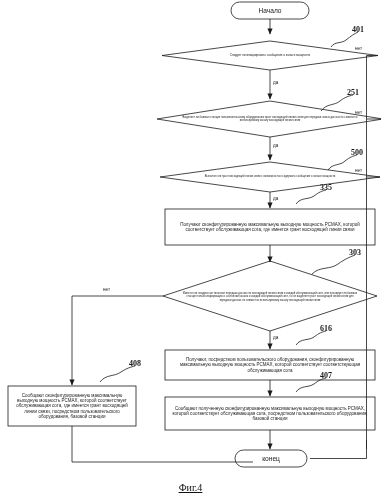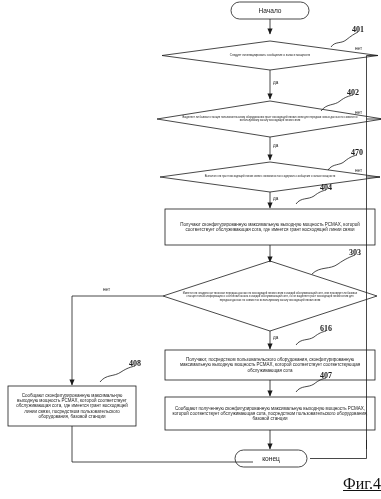--- a/index.html
+++ b/index.html
@@ -51,23 +51,23 @@
   .branch-label {
     position: absolute;
     font-size: 4.6px;
     color: #1a1a1a;
   }
   .fig-caption {
     position: absolute;
     left: 0;
     right: 0;
     bottom: 6px;
-    text-align: right;
+    text-align: center;
     font-family: "Liberation Serif", serif;
-    font-size: 16px;
+    font-size: 10px;
     color: #111;
     text-decoration: underline;
   }
 </style>
 </head>
 <body>
 
 <div id="canvas">
 
   <svg class="flow" viewBox="0 0 381 499">
@@ -205,23 +205,23 @@
 
   <div class="node-text t-proc" style="left:12px; top:388px; width:120px; height:36px;">
     <span>Сообщают сконфигурированную максимальную выходную мощность PCMAX, которой соответствует обслуживающая сота, где имеется грант восходящей линии связи, посредством пользовательского оборудования, базовой станции</span>
   </div>
 
   <div class="node-text t-terminal" style="left:235px; top:450px; width:72px; height:17px;">
     <span>конец</span>
   </div>
 
   <div class="ref-label" style="left:352px; top:25px;">401</div>
-  <div class="ref-label" style="left:347px; top:88px;">402</div>
-  <div class="ref-label" style="left:351px; top:148px;">470</div>
-  <div class="ref-label" style="left:320px; top:183px;">404</div>
+  <div class="ref-label" style="left:347px; top:88px;">251</div>
+  <div class="ref-label" style="left:351px; top:148px;">500</div>
+  <div class="ref-label" style="left:320px; top:183px;">335</div>
   <div class="ref-label" style="left:349px; top:248px;">303</div>
   <div class="ref-label" style="left:320px; top:324px;">616</div>
   <div class="ref-label" style="left:320px; top:371px;text-align:center;">407</div>
   <div class="ref-label" style="left:129px; top:359px;text-align:right;">408</div>
 
   <div class="branch-label" style="left:355px; top:46px;">нет</div>
   <div class="branch-label" style="left:355px; top:110px;">нет</div>
   <div class="branch-label" style="left:355px; top:168px;">нет</div>
   <div class="branch-label" style="left:103px; top:287px;">нет</div>
 

